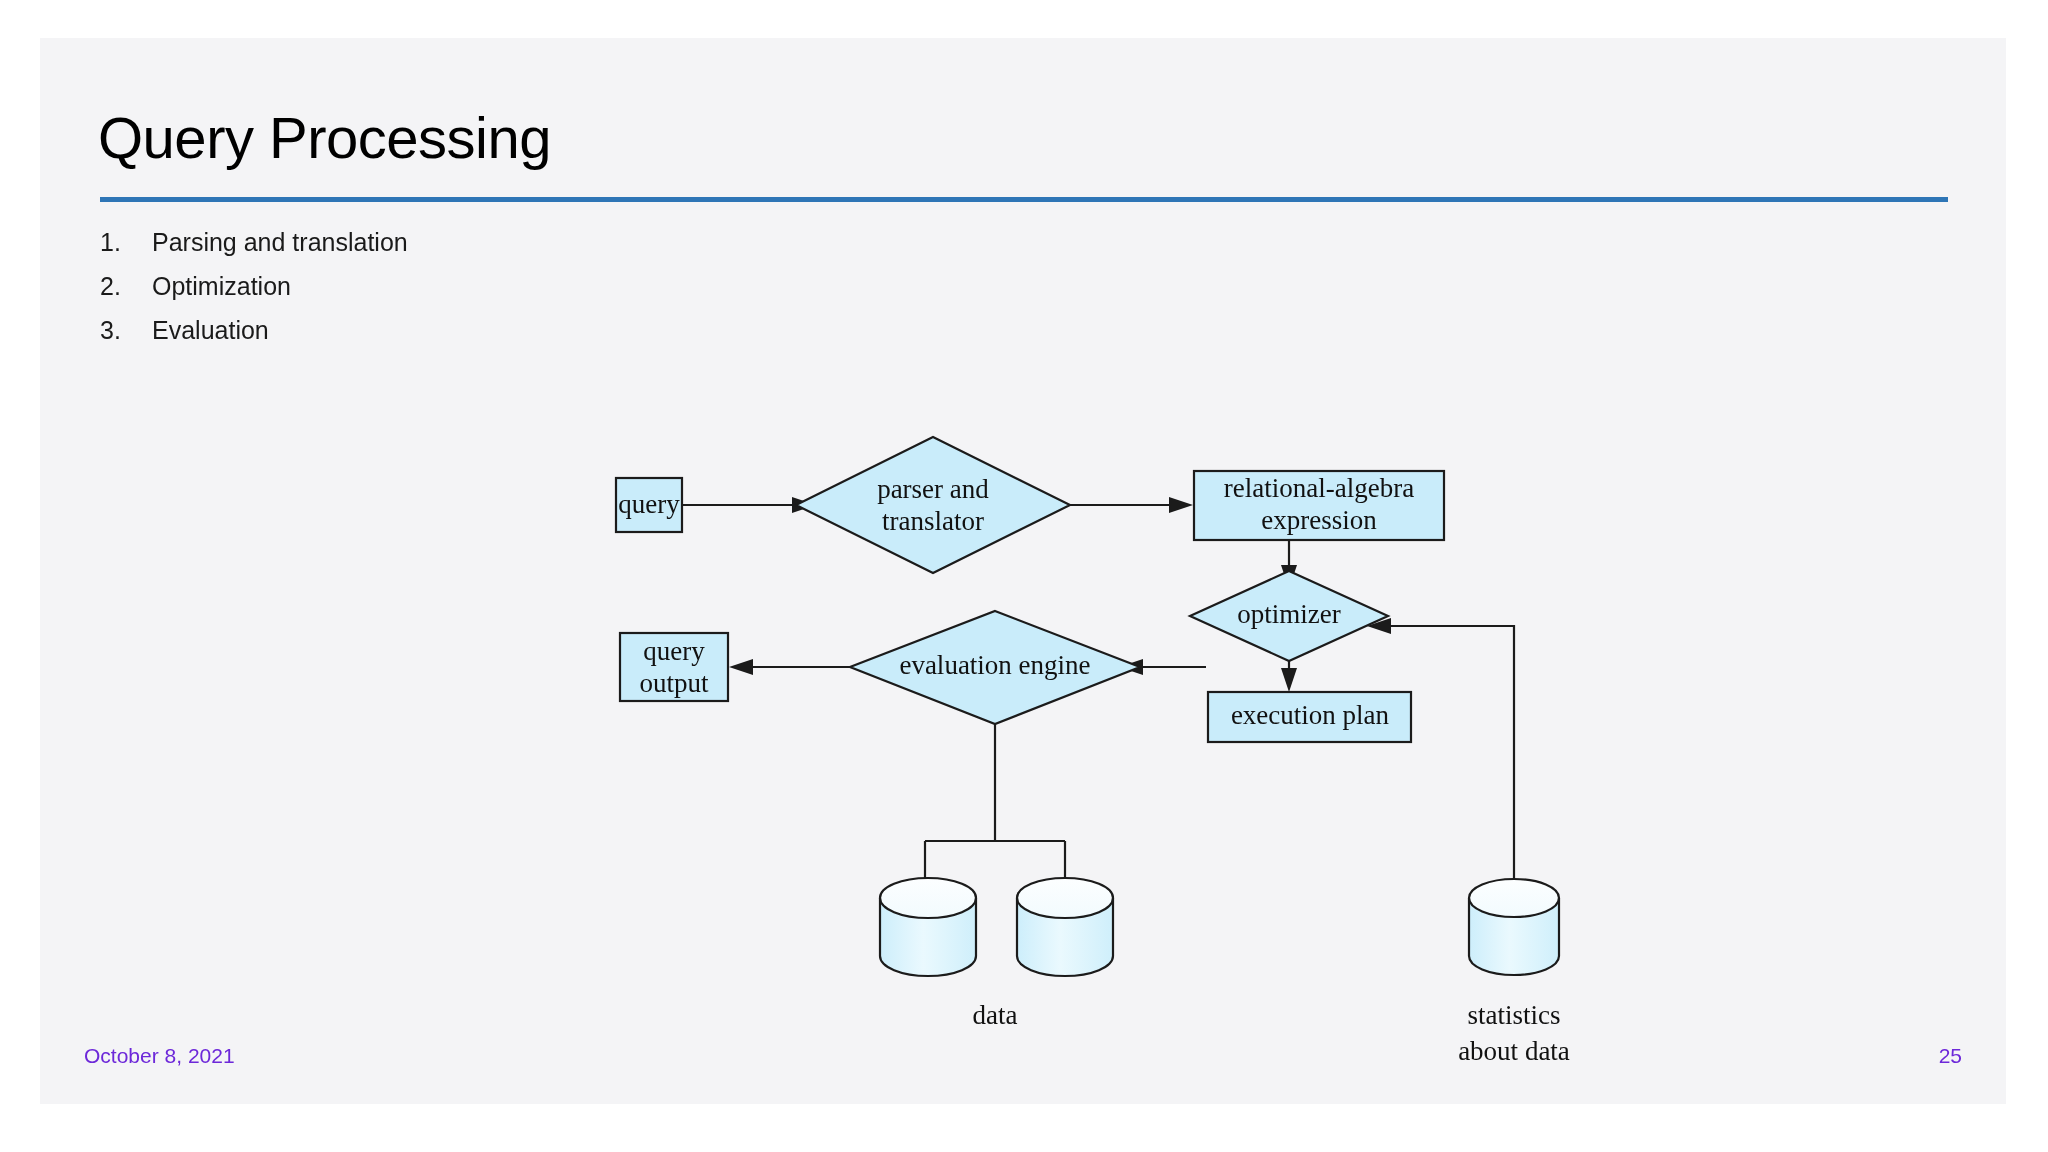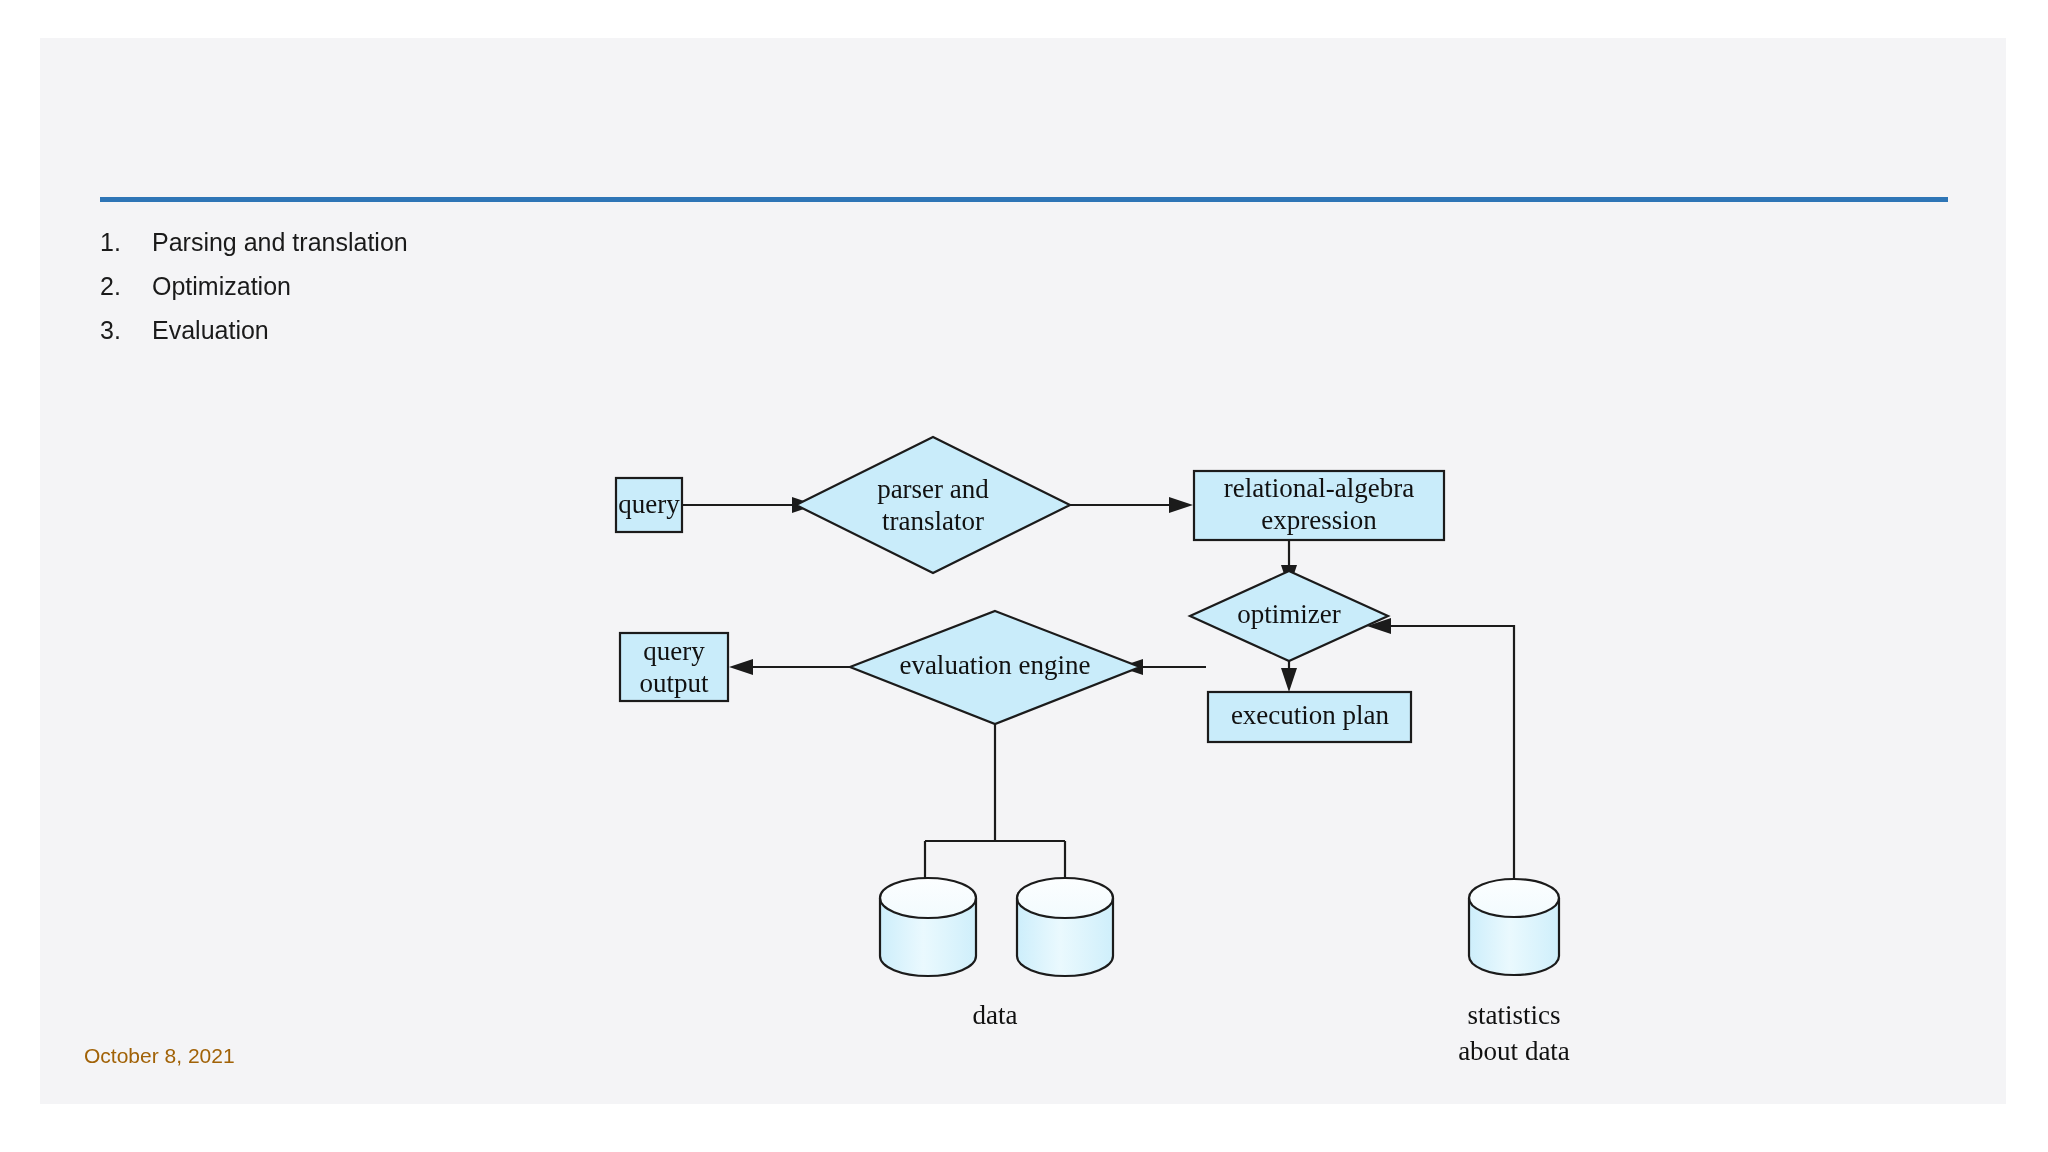--- a/index.html
+++ b/index.html
@@ -94,31 +94,32 @@
     font-size: 27px;
     fill: #111111;
     text-anchor: middle;
   }
 
   
   .footer-text {
     position: absolute;
     bottom: 36px;
     font-size: 21px;
-    color: #a16207;
+    color: #6d28d9;
   }
   #footer-date   { left: 44px; }
   #footer-course { left: 0; width: 1966px; text-align: center; }
   #footer-page   { right: 0; width: 1966px; text-align: right; padding-right: 44px; box-sizing: border-box; }
 </style>
 </head>
 <body>
 
 <div id="slide">
 
+  <div id="title">Query Processing</div>
   <div id="title-rule"></div>
 
   <div id="bullets">
     <div class="bullet-row">
       <span class="bullet-num">1.</span>
       <span class="bullet-text">Parsing and translation</span>
     </div>
     <div class="bullet-row">
       <span class="bullet-num">2.</span>
       <span class="bullet-text">Optimization</span>
@@ -254,14 +255,15 @@
         <ellipse class="dg-stroke" cx="1474" cy="852" rx="45" ry="19"></ellipse>
       </g>
 
       <text class="dg-caption" x="1474" y="978">statistics</text>
       <text class="dg-caption" x="1474" y="1014">about data</text>
 
     </svg>
   </div>
 
   <div class="footer-text" id="footer-date">October 8, 2021</div>
+  <div class="footer-text" id="footer-page">25</div>
 
 </div>
 
 </body></html>

